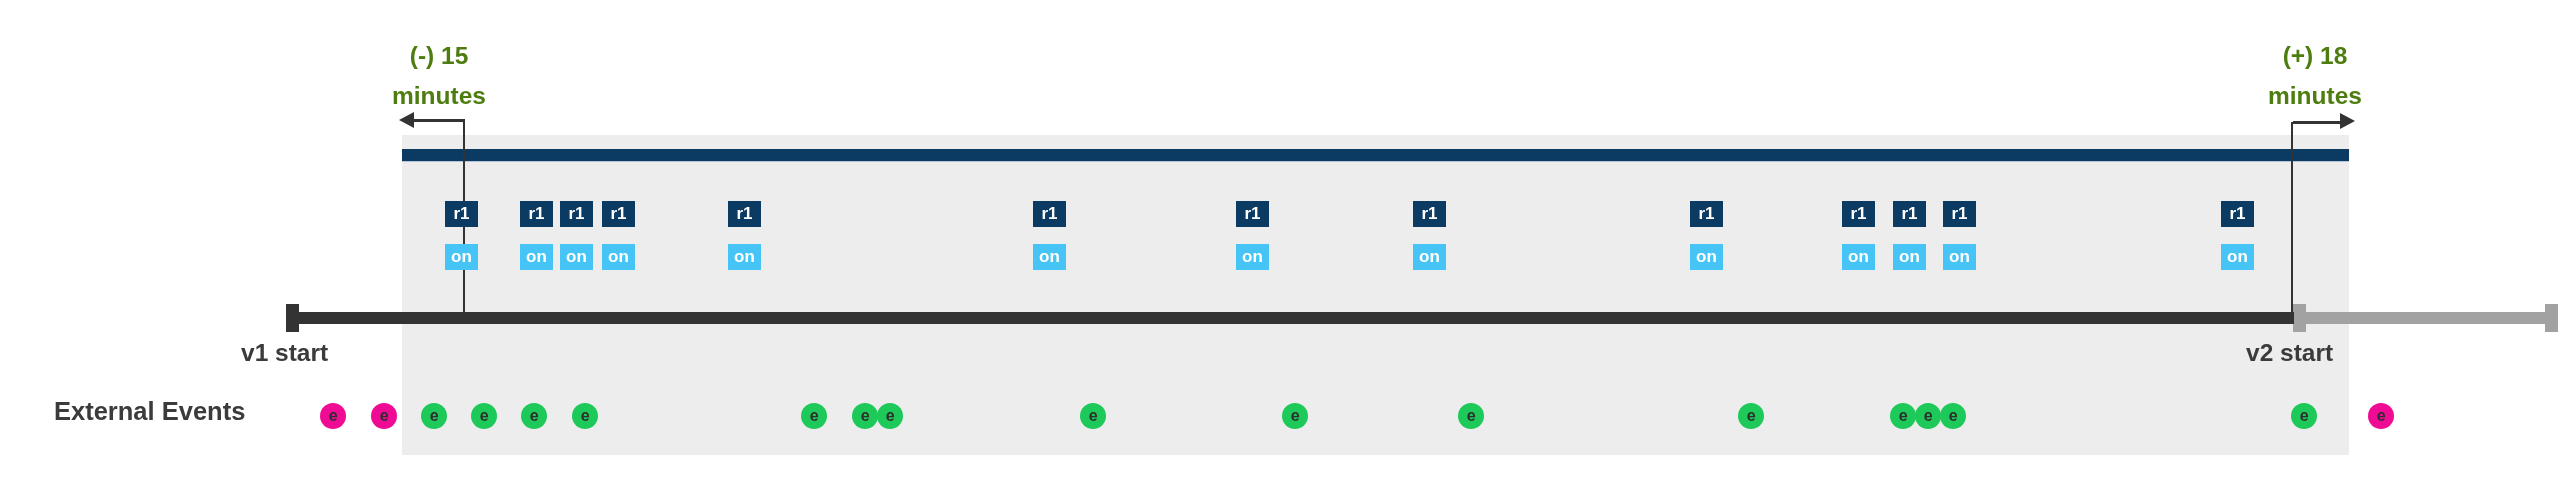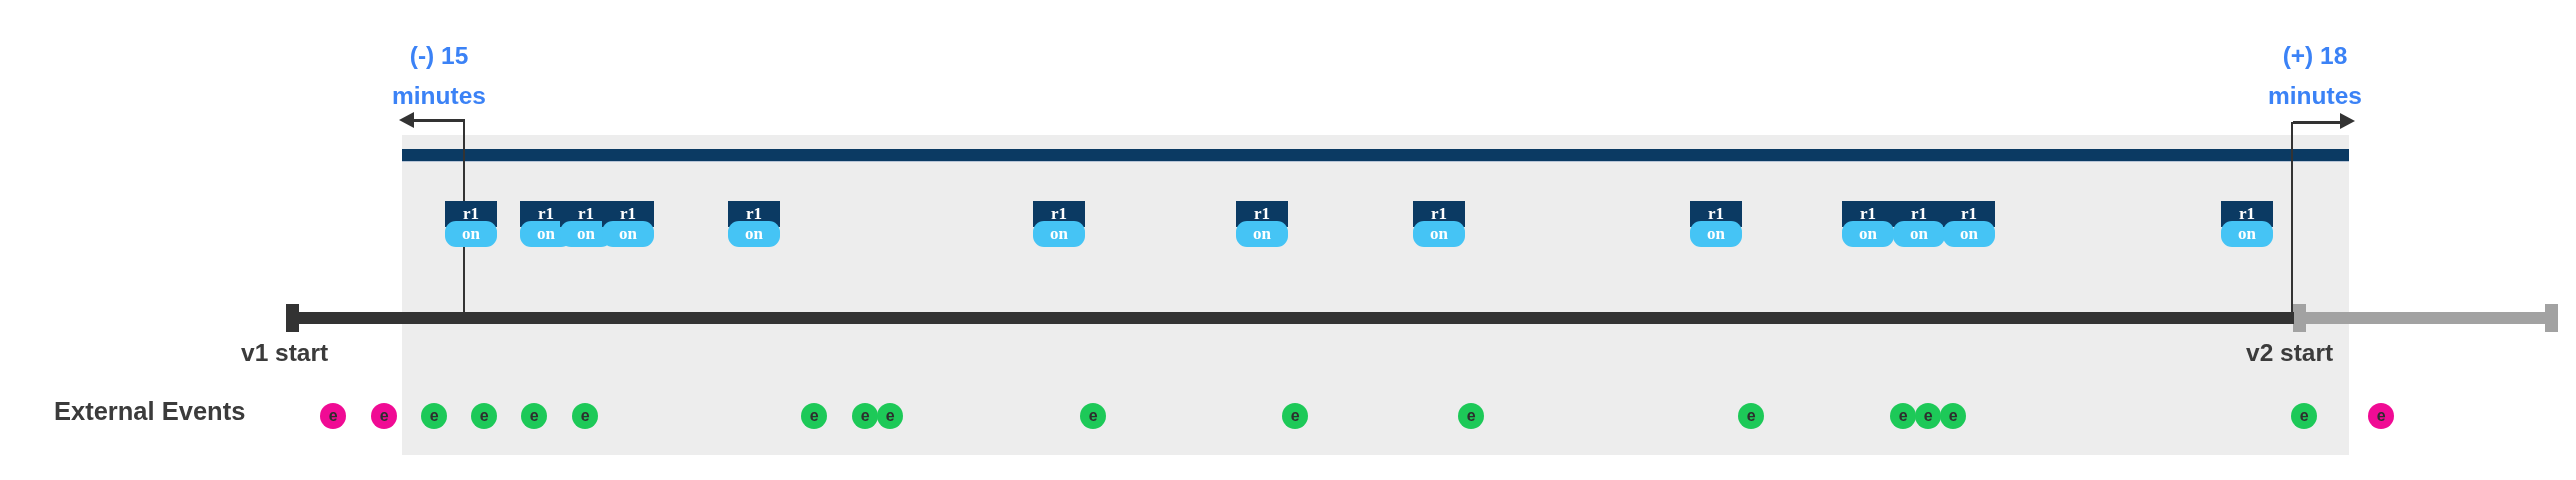--- a/index.html
+++ b/index.html
@@ -27,21 +27,21 @@
     z-index: 1;
   }
   .window-label {
     position: absolute;
     width: 170px;
     top: 36px;
     text-align: center;
     font-size: 24.5px;
     font-weight: 700;
     line-height: 40px;
-    color: #3b82f6;
+    color: #4d7c0f;
     z-index: 3;
   }
   .window-label.left  { left: 354px; }
   .window-label.right { left: 2230px; }
   .vline {
     position: absolute;
     width: 1.9px;
     background: #333333;
     z-index: 2;
   }
@@ -69,33 +69,32 @@
     font-size: 25.5px;
     font-weight: 700;
     color: #3b3b3b;
     z-index: 3;
     white-space: nowrap;
   }
   .row-label.impressions { left: 21px; top: 207px; }
   .row-label.external    { left: 54px; top: 397px; }
   .r1-box, .on-box {
     position: absolute;
-    width: 52px; height: 25.5px;
+    width: 33px; height: 25.5px;
     display: flex;
     align-items: center;
     justify-content: center;
     color: #ffffff;
     font-size: 17px;
     font-weight: 600;
     z-index: 3;
     box-sizing: border-box;
-    font-family: Liberation Serif, serif;
   }
   .r1-box { top: 201px; }
-  .on-box { top: 221px; border-radius: 11px; }
+  .on-box { top: 244px; }
   .timeline-dark-bar {
     position: absolute;
     left: 286px; top: 312px;
     width: 2008px; height: 12.3px;
     background: #333333;
     z-index: 2;
   }
   .timeline-dark-cap {
     position: absolute;
     left: 286px; top: 304px;

